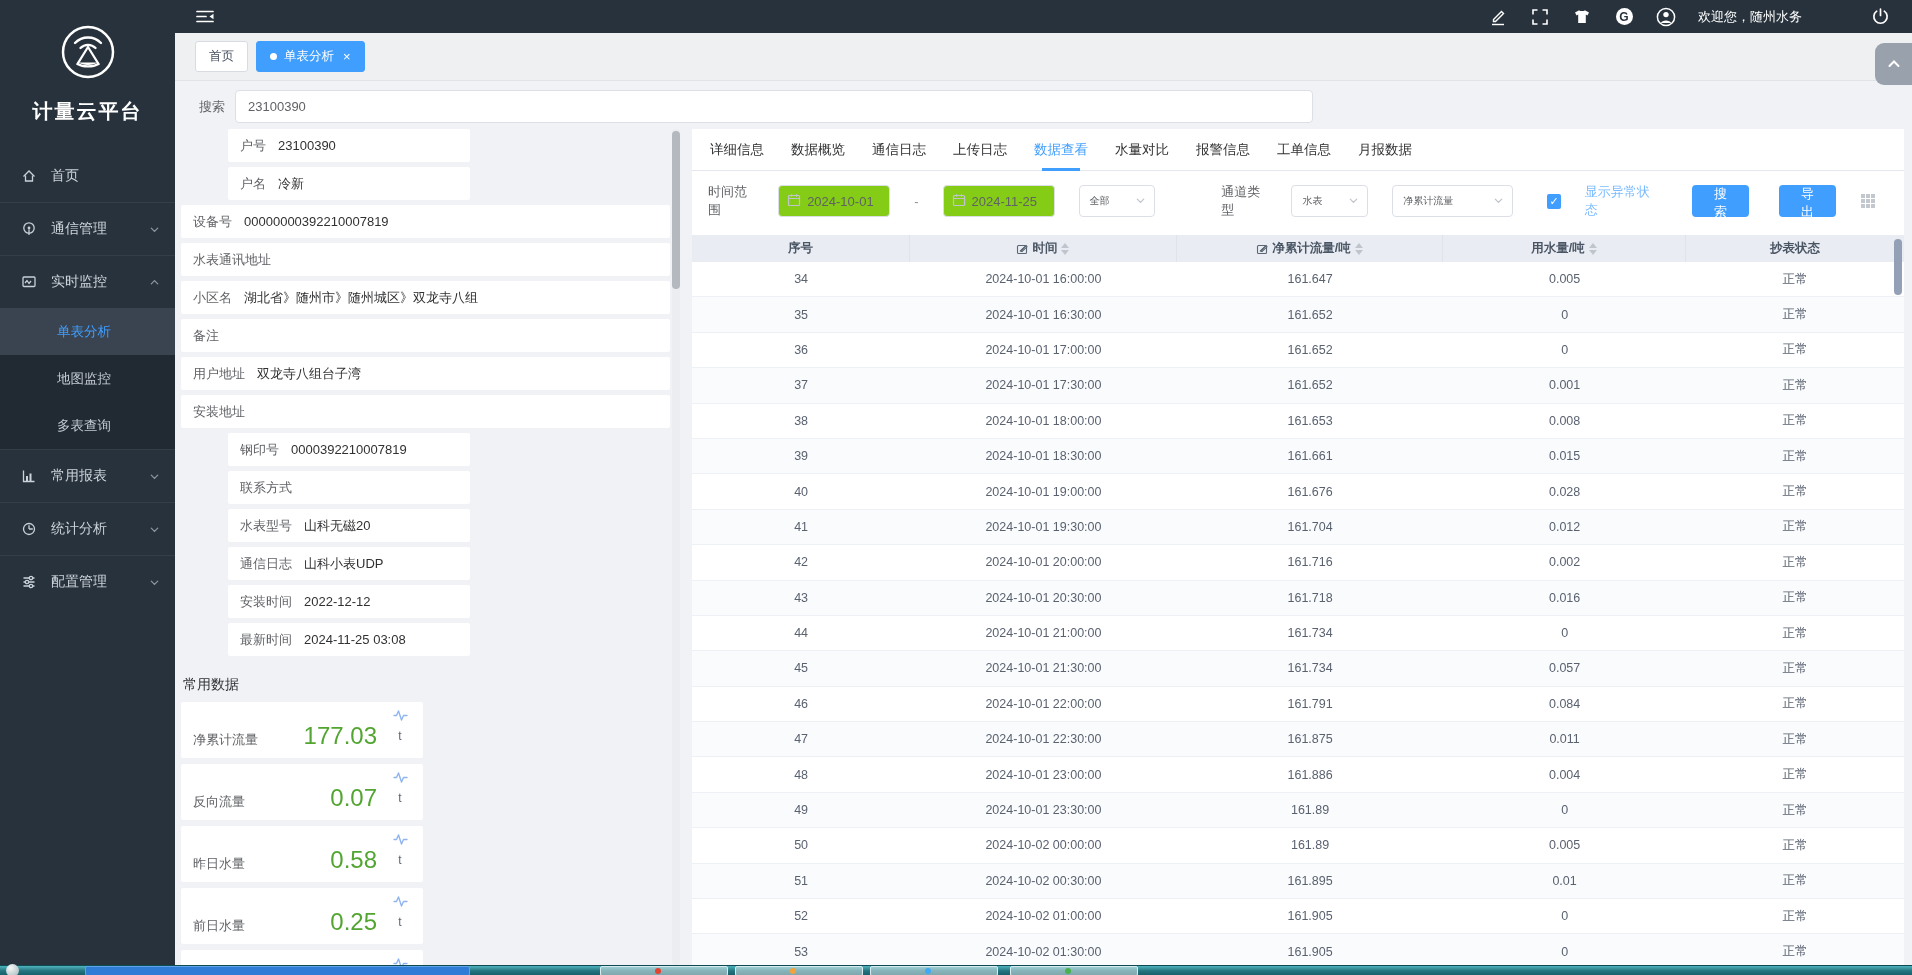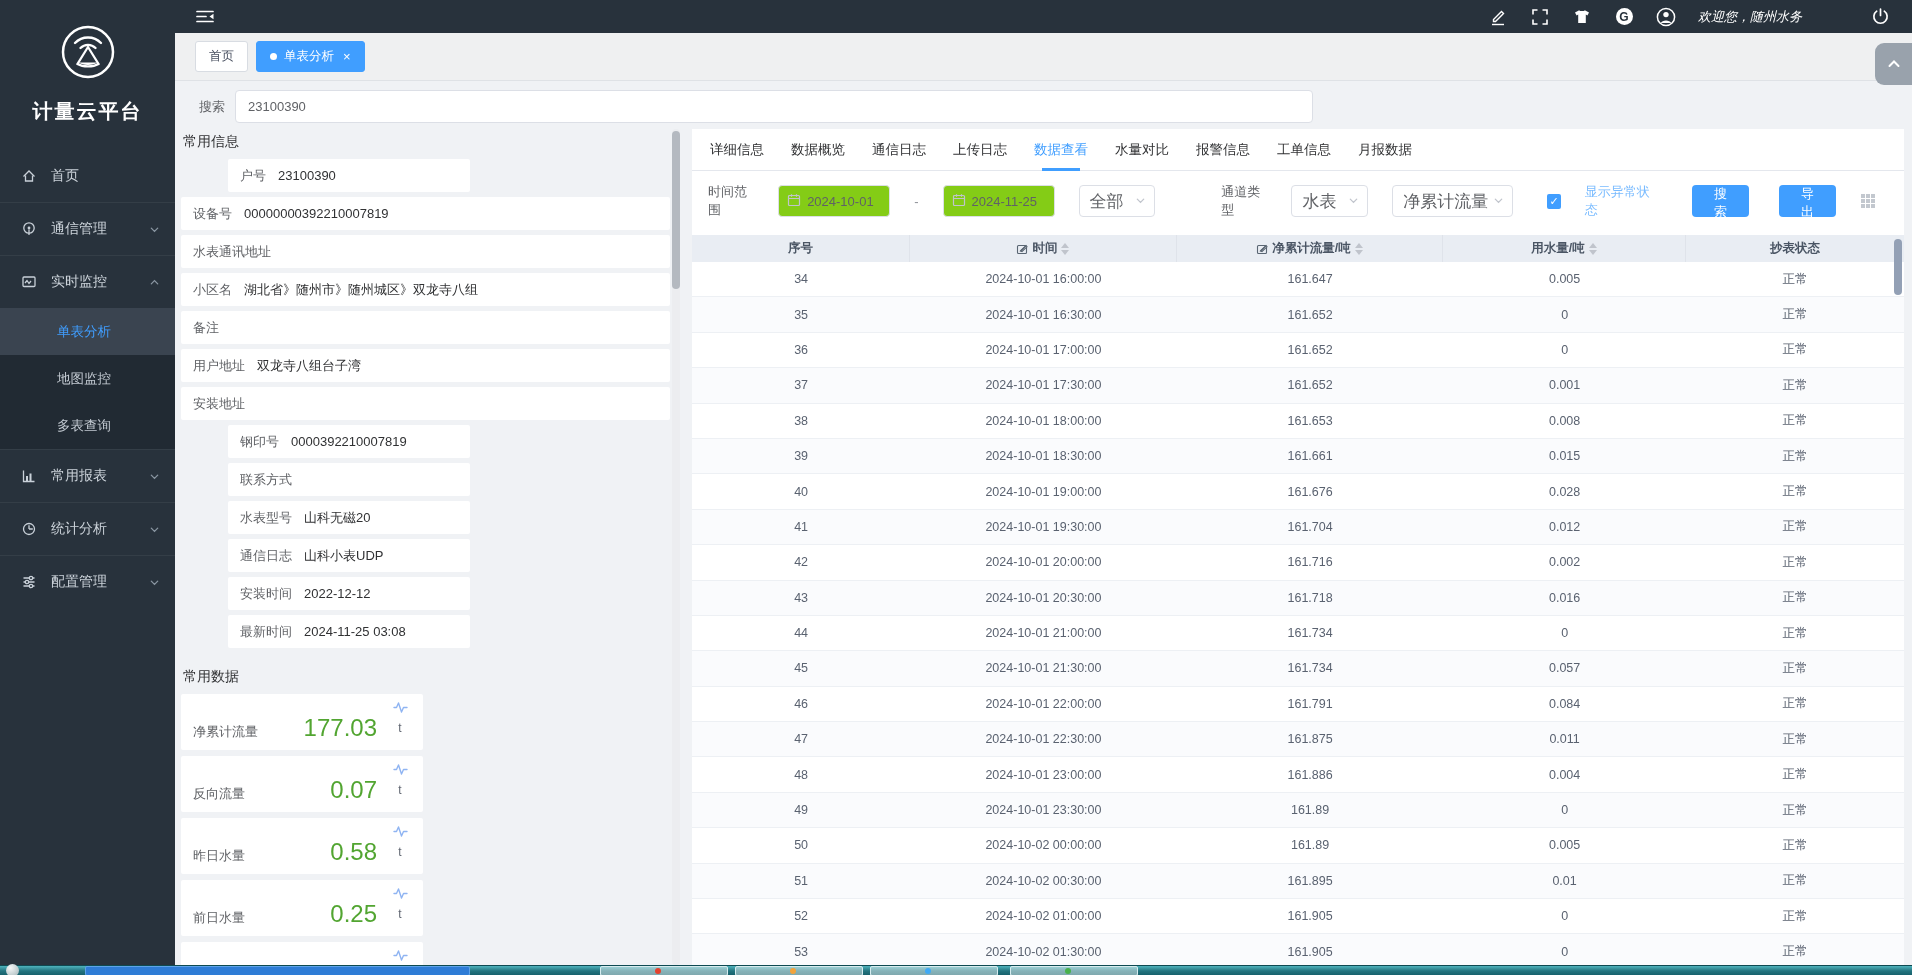--- a/index.html
+++ b/index.html
@@ -18,21 +18,21 @@
   .chev{width:14px;display:inline-flex;justify-content:center;}
   .sub-item{height:47px;line-height:47px;background:#212a33;color:#c3cad2;font-size:13.5px;padding-left:57px;cursor:pointer;}
   .sub-item.active{background:#3a4450;color:#409eff;}
   
   .main{margin-left:175px;height:975px;position:relative;}
   .topbar{height:33px;background:#28323c;display:flex;align-items:center;padding:0 22px 0 20px;}
   .tbi{display:inline-flex;width:20px;height:20px;align-items:center;justify-content:center;cursor:pointer;}
   .topbar-right{margin-left:auto;display:flex;align-items:center;gap:22px;}
   .gi-circle{width:17px;height:17px;border-radius:50%;background:#fff;color:#28323c;font-size:12px;font-weight:bold;
     display:flex;align-items:center;justify-content:center;}
-  .welcome{color:#fff;font-size:13px;font-style:italic;}
+  .welcome{color:#fff;font-size:13px;}
   .power{margin-left:46px;}
   
   .tabbar{height:48px;background:#eff0f1;border-bottom:1px solid #dfe2e6;display:flex;align-items:center;
     padding-left:20px;gap:8px;}
   .tab-chip{height:31px;display:inline-flex;align-items:center;background:#fff;border:1px solid #d8dce2;
     border-radius:3px;padding:0 13px;font-size:12.5px;color:#495060;cursor:pointer;}
   .tab-chip.active{background:#409eff;border-color:#409eff;color:#fff;gap:7px;}
   .tab-dot{width:7px;height:7px;border-radius:50%;background:#fff;display:inline-block;}
   .tab-close{font-size:13px;margin-left:2px;cursor:pointer;}
   .corner-btn{position:fixed;right:0;top:43px;width:37px;height:42px;background:#99a2ac;border-radius:9px 0 0 9px;
@@ -69,21 +69,21 @@
   .dtab{font-size:13.5px;color:#303133;cursor:pointer;position:relative;height:42px;line-height:42px;}
   .dtab.active{color:#409eff;}
   .dtab.active::after{content:"";position:absolute;left:15%;right:15%;bottom:0;height:2.5px;background:#409eff;}
   .filter-row{display:flex;align-items:center;gap:24px;padding:12px 14px 10px 16px;}
   .flabel{font-size:13px;color:#606266;}
   .flabel.channel{margin-left:42px;}
   .date-input{width:124px;height:32px;border:1px solid #dcdfe6;border-radius:4px;background:#84cc16;display:flex;
     align-items:center;padding:0 8px;gap:6px;font-size:13px;color:#606266;cursor:pointer;}
   .dash{color:#909399;font-size:13px;}
   .sel{height:32px;border:1px solid #dcdfe6;border-radius:4px;background:#fff;display:flex;align-items:center;
-    justify-content:space-between;padding:0 8px 0 10px;font-size:17px;color:#606266;cursor:pointer;}
+    justify-content:space-between;padding:0 8px 0 10px;font-size:10px;color:#606266;cursor:pointer;}
   .sel.small{width:84px;}
   .sel.large{width:134px;}
   .checkbox{width:15px;height:15px;background:#409eff;border-radius:2px;color:#fff;font-size:11px;display:flex;
     align-items:center;justify-content:center;margin-left:10px;cursor:pointer;}
   .chk-label{font-size:13px;color:#79bbff;margin-right:8px;cursor:pointer;}
   .btn{height:32px;padding:0 17px;background:#409eff;color:#fff;border:none;border-radius:4px;font-size:13px;
     cursor:pointer;margin-left:6px;}
   .grid-icon{margin-left:auto;margin-right:14px;cursor:pointer;display:inline-flex;}
   
   .tbl{margin-top:6px;}
@@ -285,25 +285,28 @@
 
   <div class="content">
     <div class="search-row">
       <span class="search-label">搜索</span>
       <input class="search-input" value="23100390" style="">
     </div>
 
     <div class="cols">
 
       <div class="left-panel">
-        <div class="section-title">常用信息</div>
         <div class="info-grid" id="info-grid">
             <div class="info-card half">
               <span class="info-label">户号</span>
               <span class="info-value">23100390</span>
+            </div>
+            <div class="info-card half">
+              <span class="info-label">户名</span>
+              <span class="info-value">冷新</span>
             </div>
             <div class="info-card full">
               <span class="info-label">设备号</span>
               <span class="info-value">00000000392210007819</span>
             </div>
             <div class="info-card full">
               <span class="info-label">水表通讯地址</span>
               <span class="info-value"></span>
             </div>
             <div class="info-card full">

